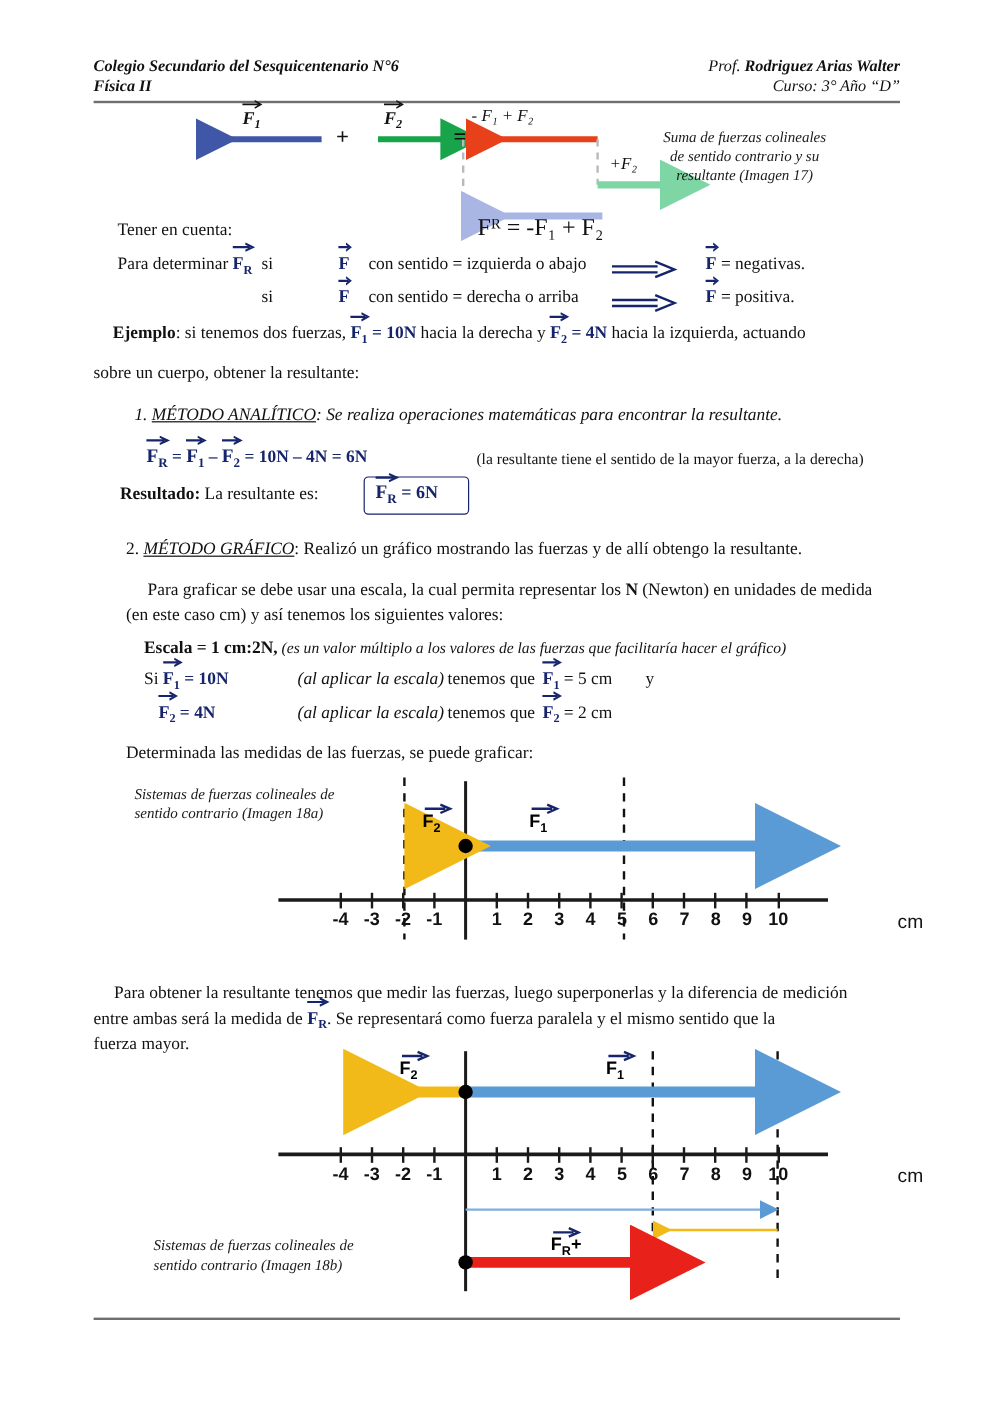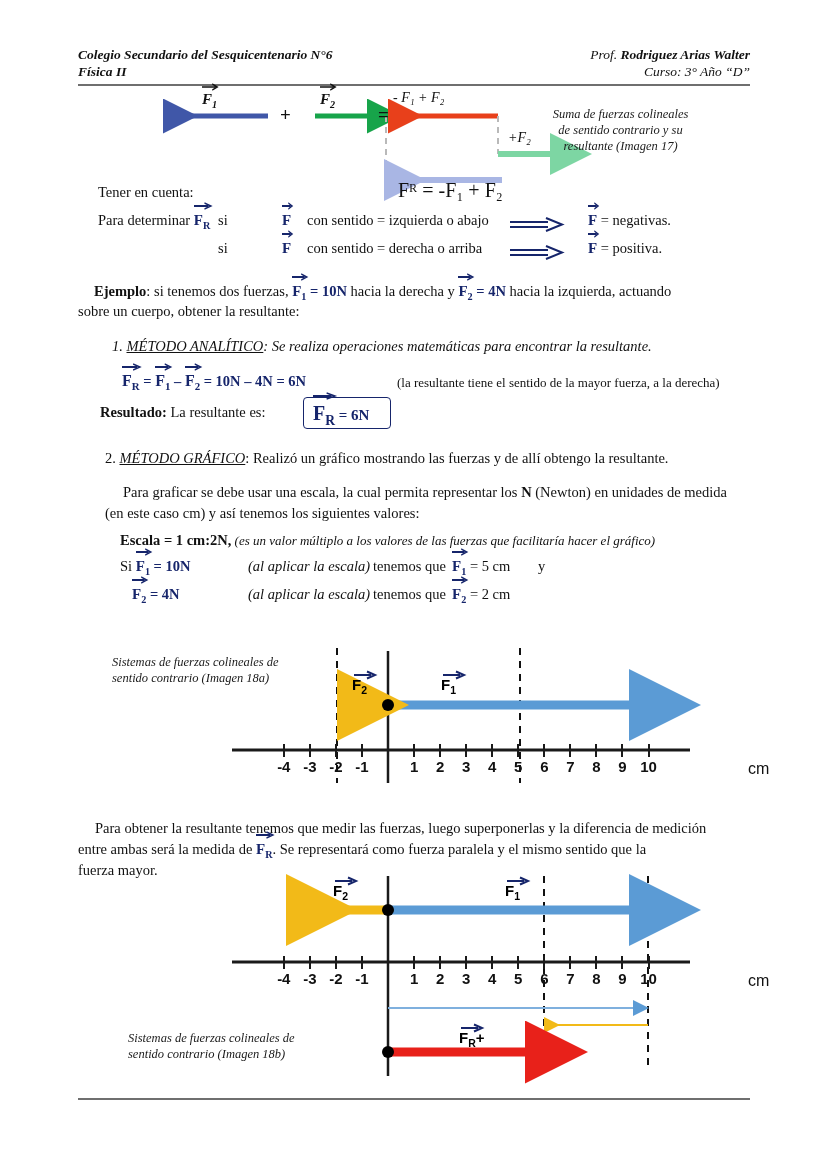--- a/index.html
+++ b/index.html
@@ -197,21 +197,21 @@
   </div>
   <div class="txt" style="left:588px;top:238px;">
     <span class="vec" style="font-size:15px;"><span class="ar">
           <svg viewBox="0 0 30 7" preserveAspectRatio="none">
             <path d="M0,4 L23,4 M17,1 L27,4 L17,7" stroke="#16256b" stroke-width="1.8" fill="none"></path>
           </svg>
         </span>F</span>
     <span style="color:#111;">= positiva.</span>
   </div>
 
-  <div class="txt" style="left:94px;top:281px;text-align:right;">
+  <div class="txt" style="left:94px;top:268px;text-align:right;">
     <span class="b">Ejemplo</span><span>: si tenemos dos fuerzas,  </span><span class="vec" style="font-size:15px;"><span class="ar">
           <svg viewBox="0 0 30 7" preserveAspectRatio="none">
             <path d="M0,4 L23,4 M17,1 L27,4 L17,7" stroke="#16256b" stroke-width="1.8" fill="none"></path>
           </svg>
         </span>F<sub>1</sub></span><span class="b" style="color:#16256b"> = 10N</span><span>  hacia la derecha  y  </span><span class="vec" style="font-size:15px;"><span class="ar">
           <svg viewBox="0 0 30 7" preserveAspectRatio="none">
             <path d="M0,4 L23,4 M17,1 L27,4 L17,7" stroke="#16256b" stroke-width="1.8" fill="none"></path>
           </svg>
         </span>F<sub>2</sub></span><span class="b" style="color:#16256b"> = 4N</span><span>  hacia la izquierda, actuando</span>
   </div>
@@ -237,21 +237,21 @@
           </svg>
         </span>F<sub>2</sub></span><span class="b" style="color:#16256b">  =  10N – 4N  =  6N</span>
   </div>
   <div class="txt sm" style="left:397px;top:373px;">(la resultante tiene el sentido de la mayor fuerza, a la derecha)</div>
 
   <div class="txt" style="left:100px;top:402px;">
     <span class="b">Resultado:</span><span> La resultante es:</span>
   </div>
   <div style="position:absolute;left:303px;top:397px;width:86px;height:30px;border:1.6px solid #16256b;border-radius:4px;">
     <div style="position:absolute;left:9px;top:4px;font-size:15px;">
-      <span class="vec" style="font-size:20px;font-family:Liberation Serif, serif;"><span class="ar">
+      <span class="vec" style="font-size:16px;font-family:Liberation Serif, serif;"><span class="ar">
             <svg viewBox="0 0 30 7" preserveAspectRatio="none">
               <path d="M0,4 L23,4 M17,1 L27,4 L17,7" stroke="#16256b" stroke-width="1.8" fill="none"></path>
             </svg>
           </span>F<sub>R</sub></span><span class="b" style="color:#16256b">  =  6N</span>
     </div>
   </div>
 
   <div class="txt" style="left:105px;top:448px;">
     <span>2.</span>
     <span class="i u">MÉTODO GRÁFICO</span><span>: Realizó un gráfico mostrando las fuerzas y de allí obtengo la resultante.</span>
@@ -293,20 +293,21 @@
   <div class="txt i" style="left:248px;top:584px;">(al aplicar la escala)</div>
   <div class="txt" style="left:373px;top:584px;">tenemos que</div>
   <div class="txt" style="left:452px;top:584px;">
     <span class="vec" style="font-size:15px;"><span class="ar">
           <svg viewBox="0 0 30 7" preserveAspectRatio="none">
             <path d="M0,4 L23,4 M17,1 L27,4 L17,7" stroke="#16256b" stroke-width="1.8" fill="none"></path>
           </svg>
         </span>F<sub>2</sub></span><span> = 2 cm</span>
   </div>
 
+  <div class="txt" style="left:105px;top:618px;">Determinada las medidas de las fuerzas, se puede graficar:</div>
 
   <div class="graph" style="left:0;top:648px;width:828px;height:135px;">
     <div class="cap" style="left:112px;top:6px;width:205px;text-align:left;">
       <div>Sistemas de fuerzas colineales de</div>
       <div>sentido contrario (Imagen 18a)</div>
     </div>
 
     <svg width="828" height="135" viewBox="0 0 828 135">
       <defs>
         <marker id="gaBlue" markerWidth="8" markerHeight="8" refX="1" refY="4" orient="auto">

